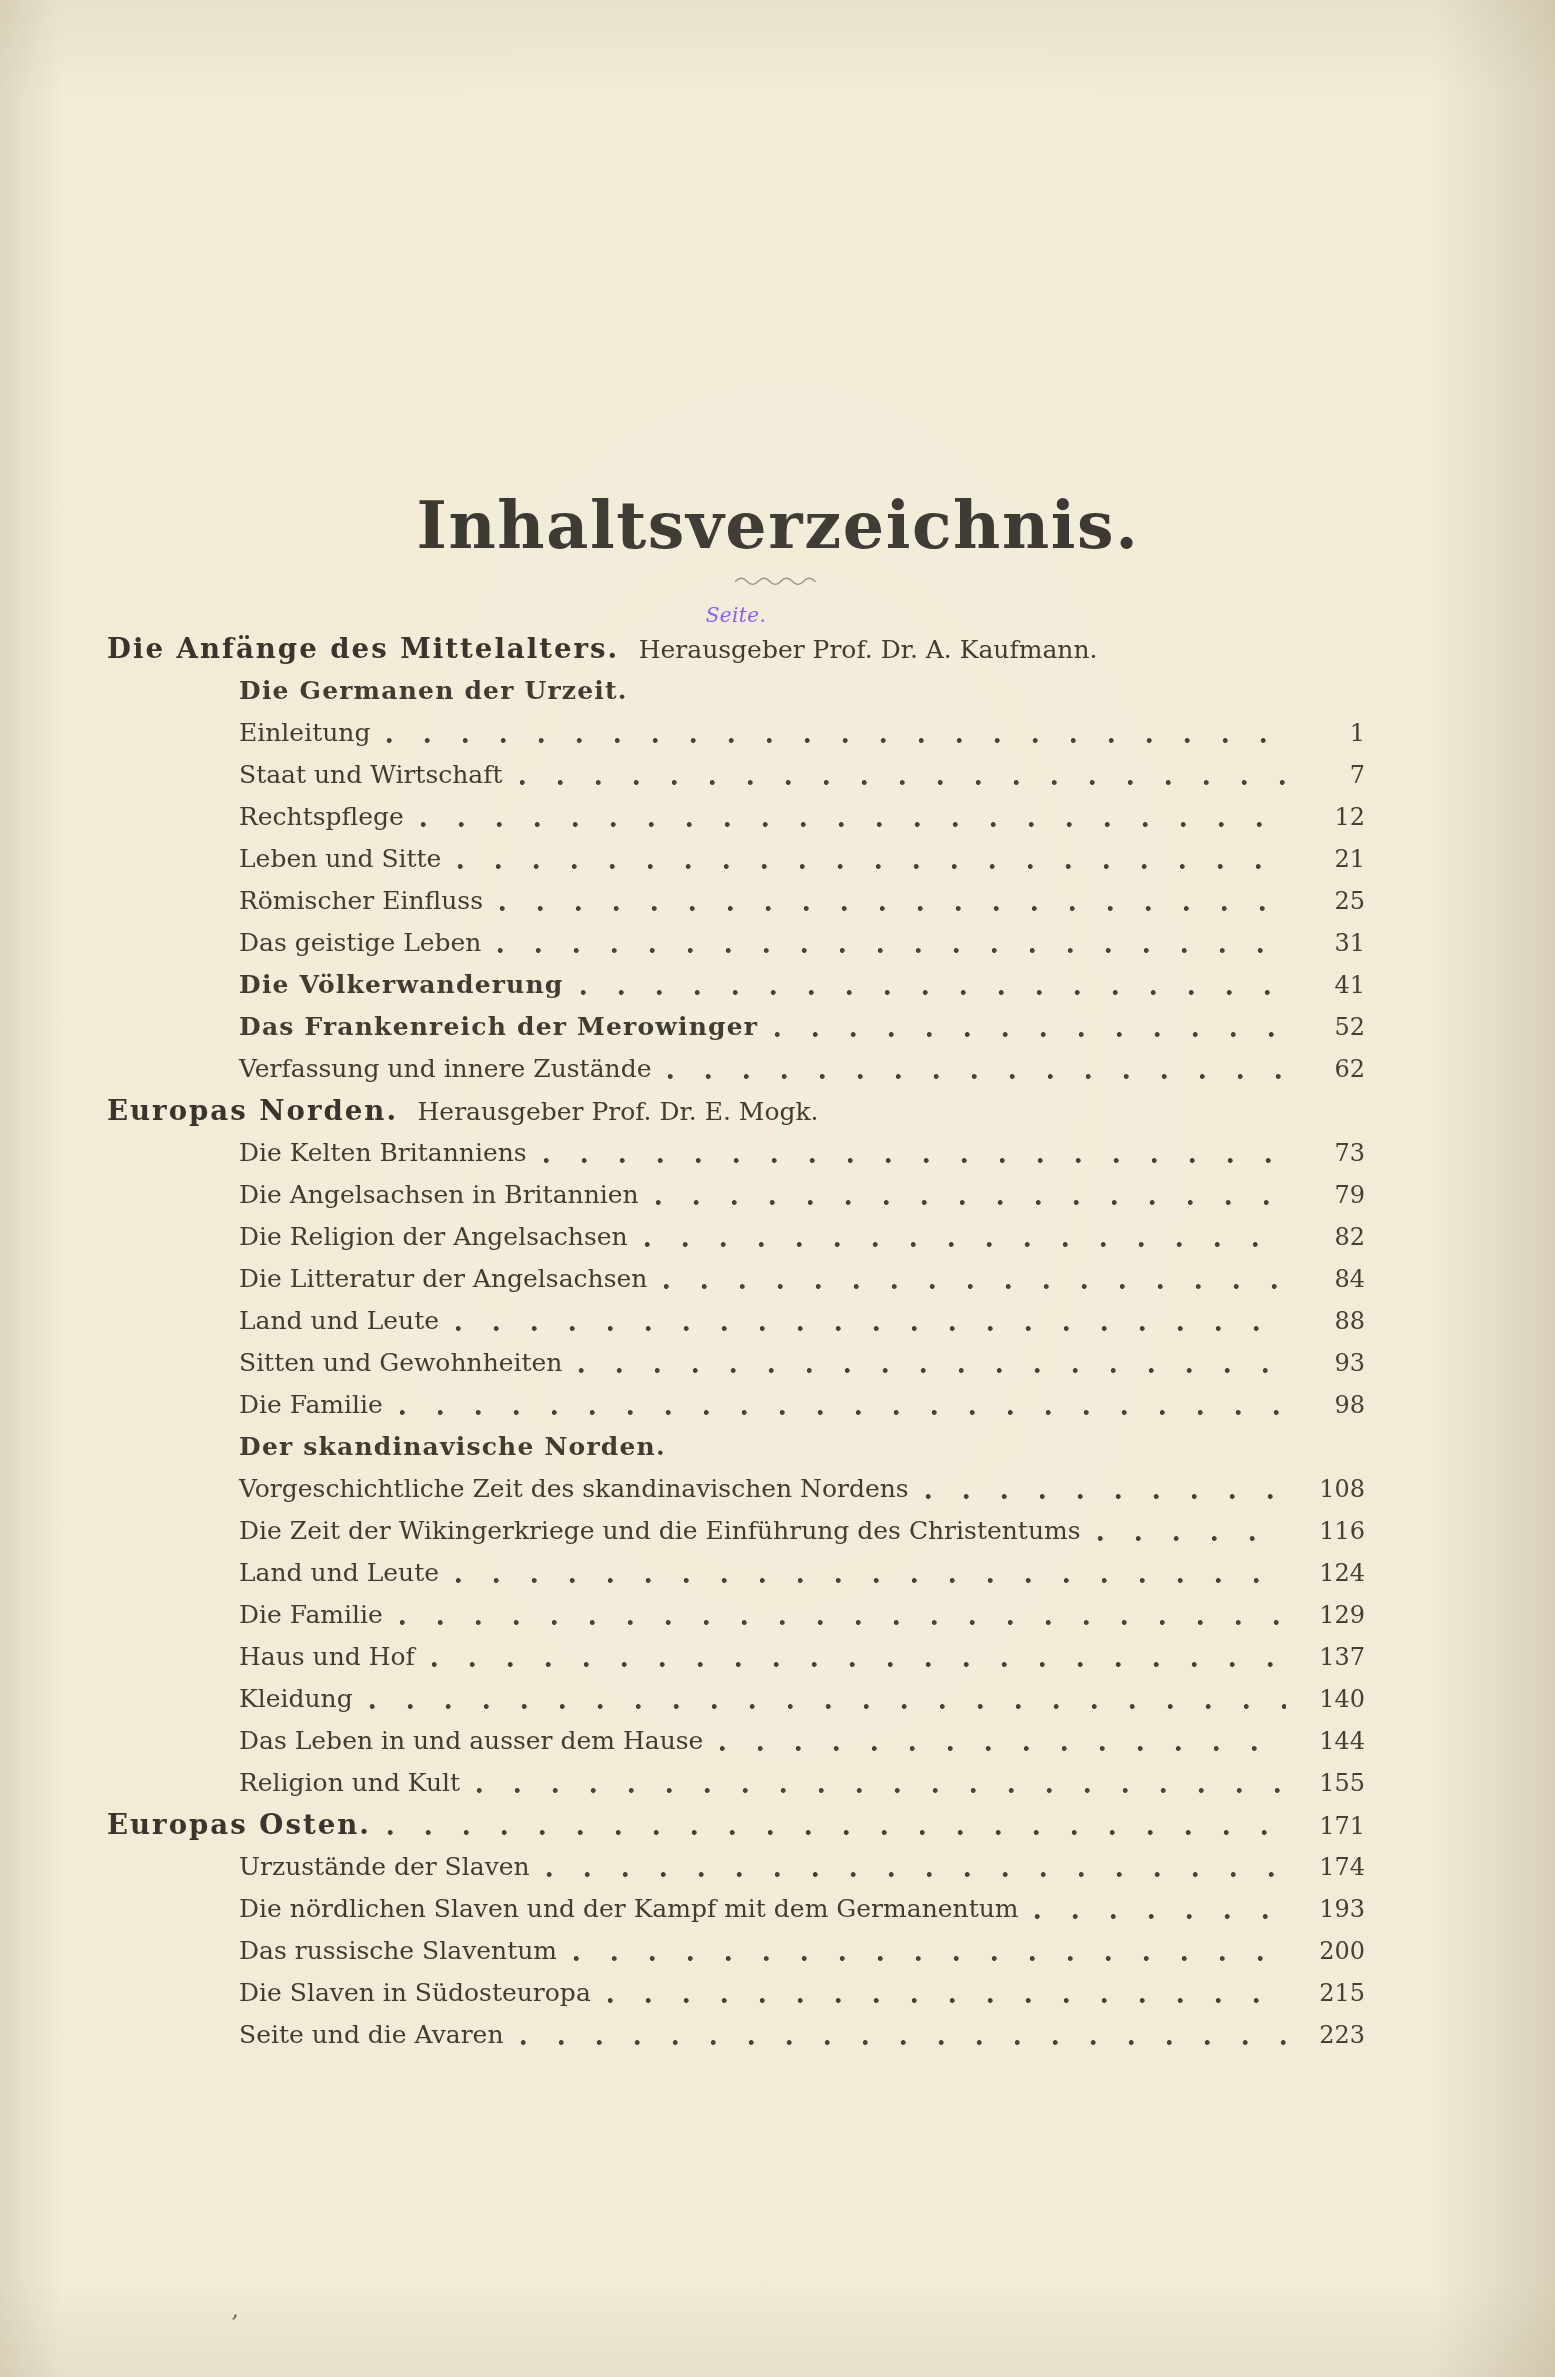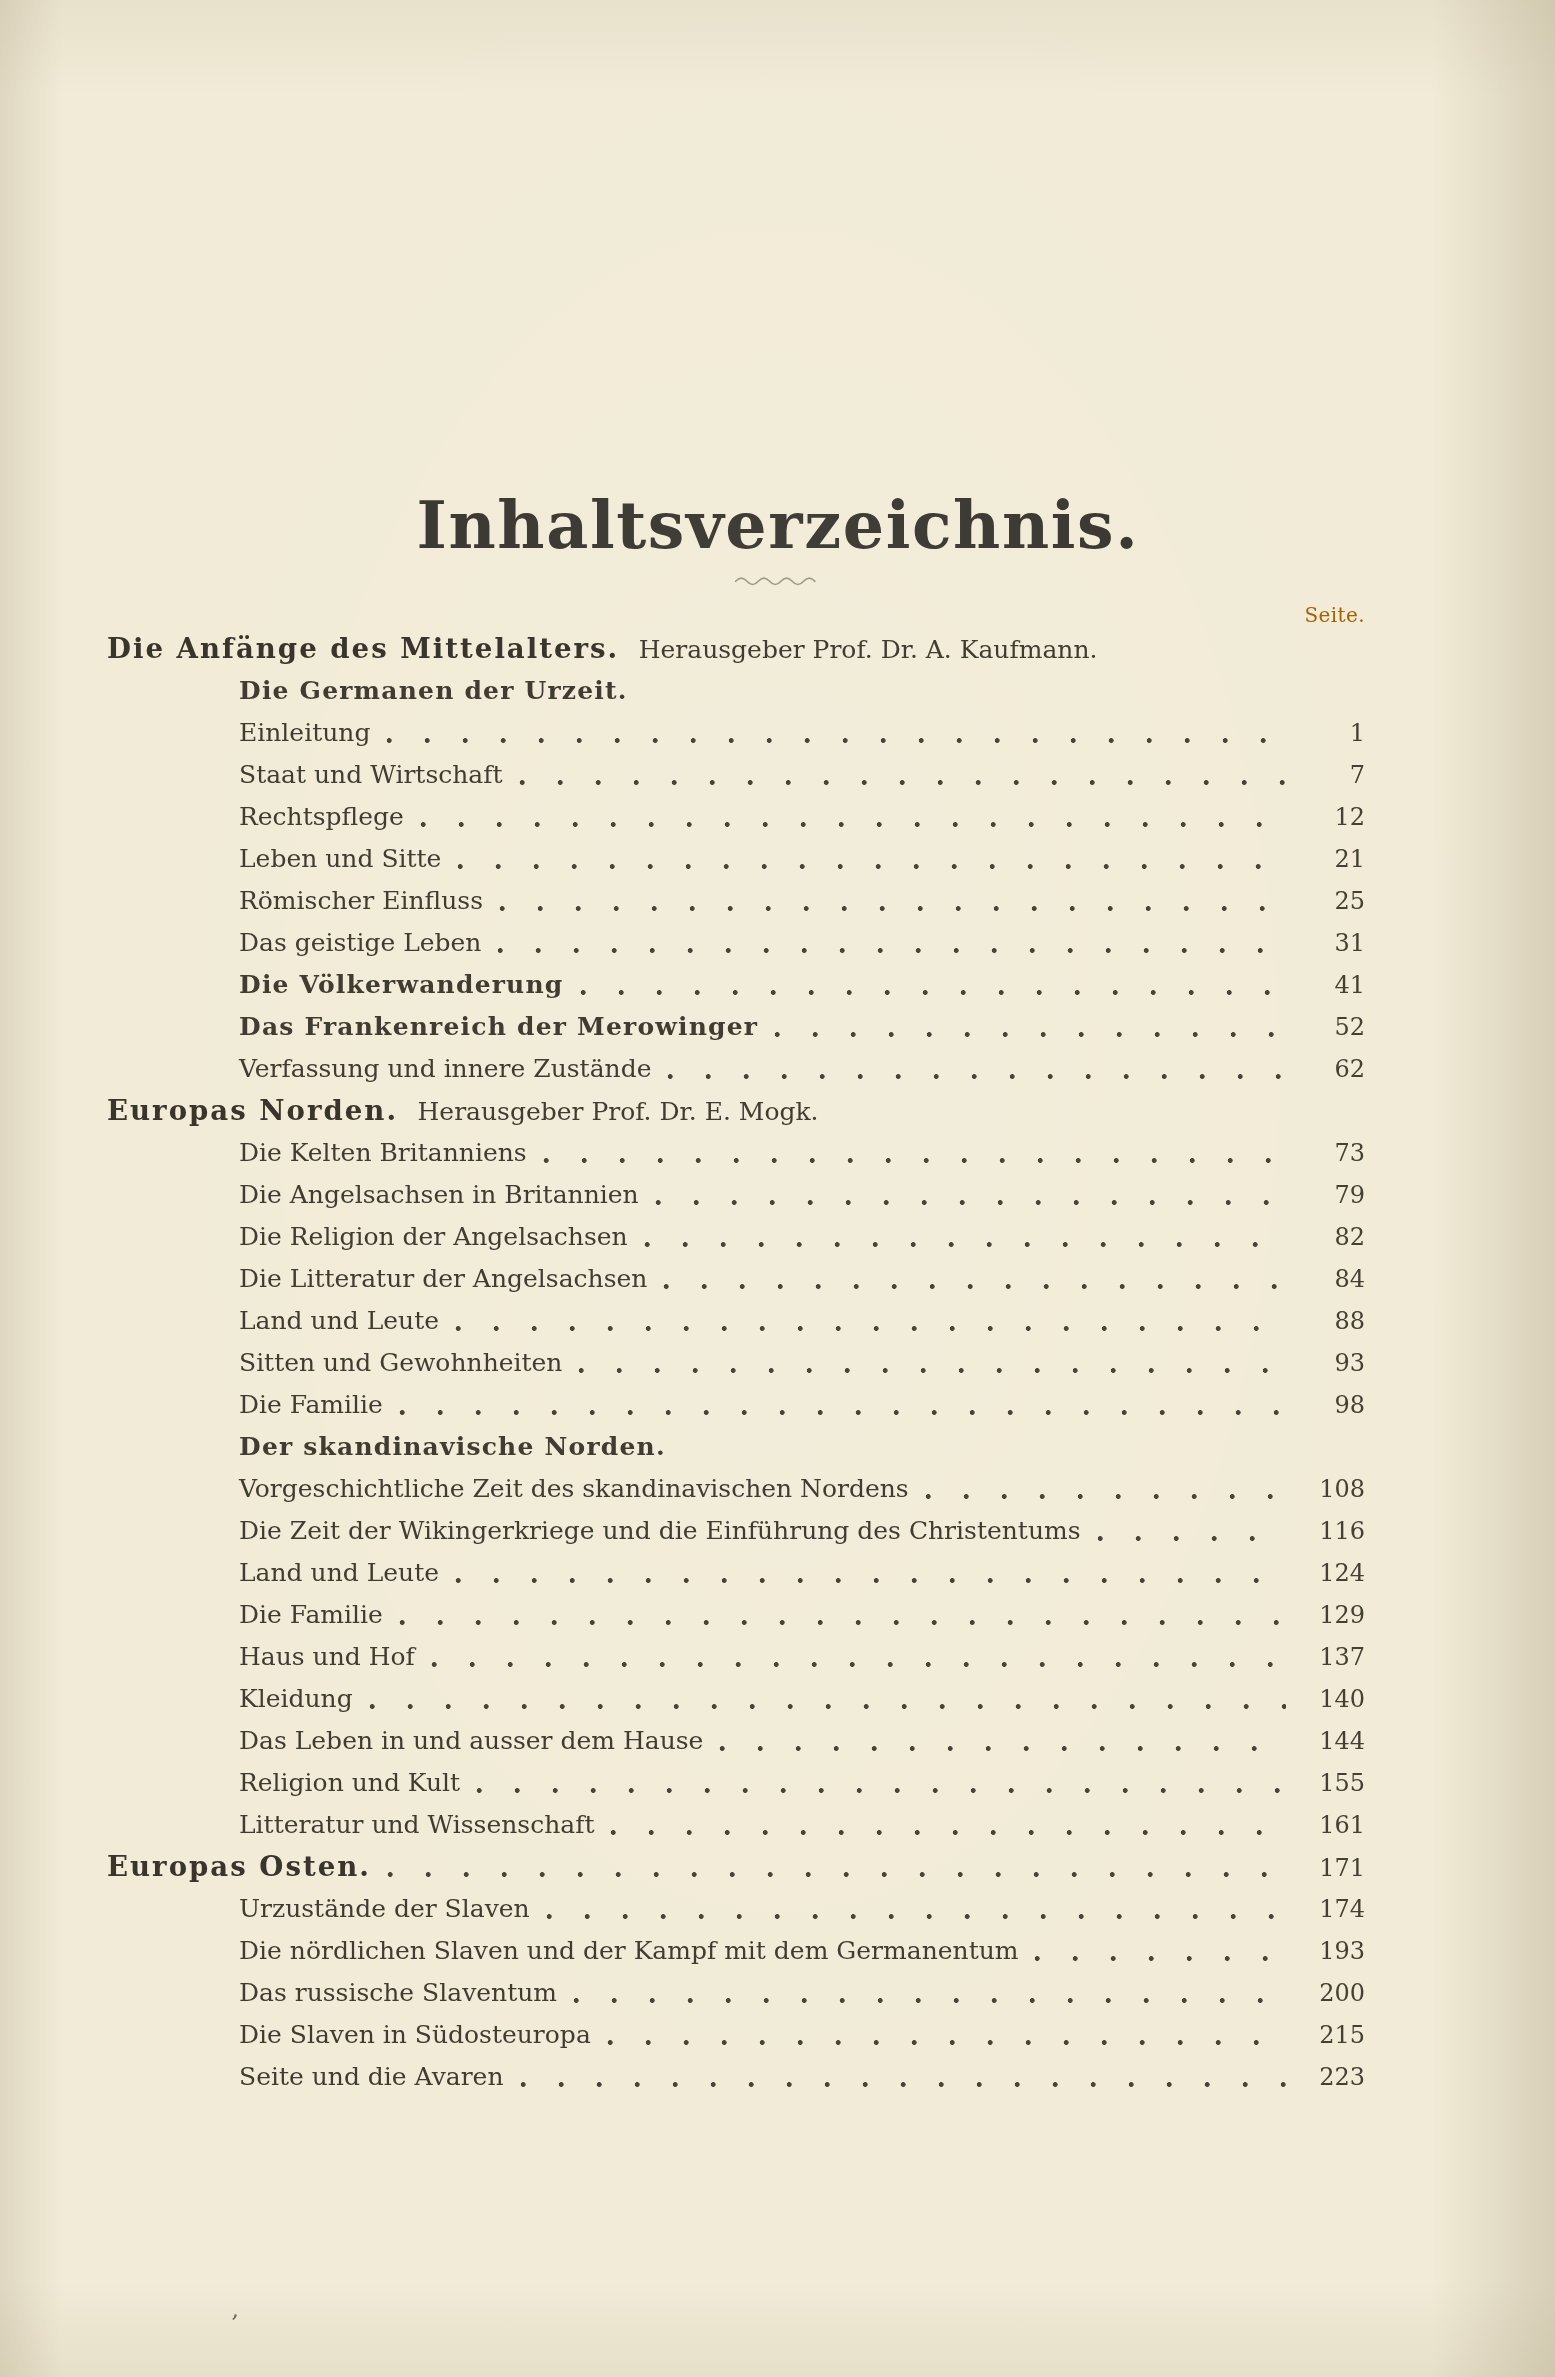--- a/index.html
+++ b/index.html
@@ -35,26 +35,27 @@
     opacity: 0.75;
     text-align: center;
   }
   .content {
     position: absolute;
     left: 107px;
     right: 191px;
     top: 602px;
   }
   .seite {
-    text-align: right;
+    text-align: center;
     font-size: 20px;
     letter-spacing: 0.4px;
-    color: #a16207;
+    color: #8b5cf6;
     height: 26px;
     line-height: 26px;
+    font-style: italic;
   }
   .rows { }
   .row {
     display: flex;
     align-items: baseline;
     height: 42px;
     line-height: 42px;
     font-size: 25px;
     white-space: nowrap;
   }
@@ -268,26 +269,20 @@
     <span class="plain-text">Das Leben in und ausser dem Hause</span>
     <span class="dots"></span>
     <span class="pagenum">144</span>
   </div>
         <div class="row indent-1">
 
     <span class="plain-text">Religion und Kult</span>
     <span class="dots"></span>
     <span class="pagenum">155</span>
   </div>
-        <div class="row indent-1">
-
-    <span class="plain-text">Litteratur und Wissenschaft</span>
-    <span class="dots"></span>
-    <span class="pagenum">161</span>
-  </div>
         <div class="row indent-0 sec">
     <span class="bold-text">Europas Osten.</span>
     <span class="dots"></span>
     <span class="pagenum">171</span>
   </div>
         <div class="row indent-1">
 
     <span class="plain-text">Urzustände der Slaven</span>
     <span class="dots"></span>
     <span class="pagenum">174</span>

